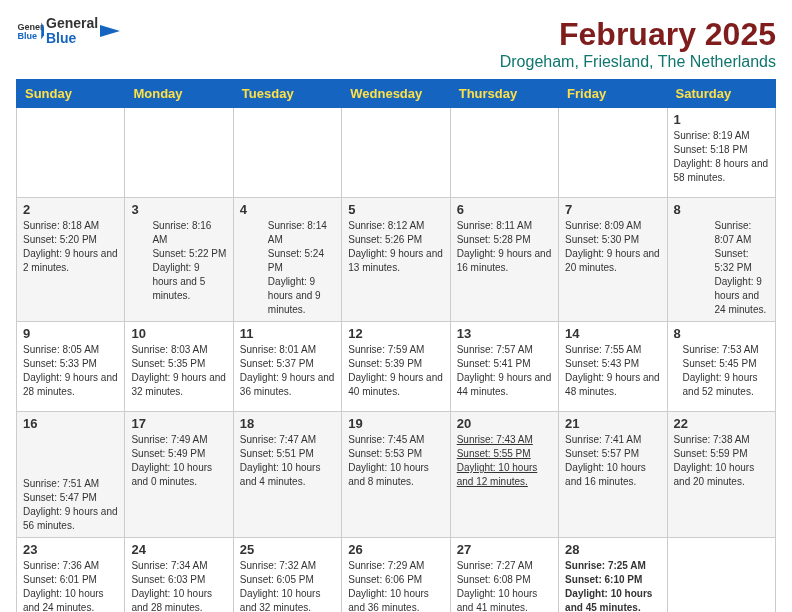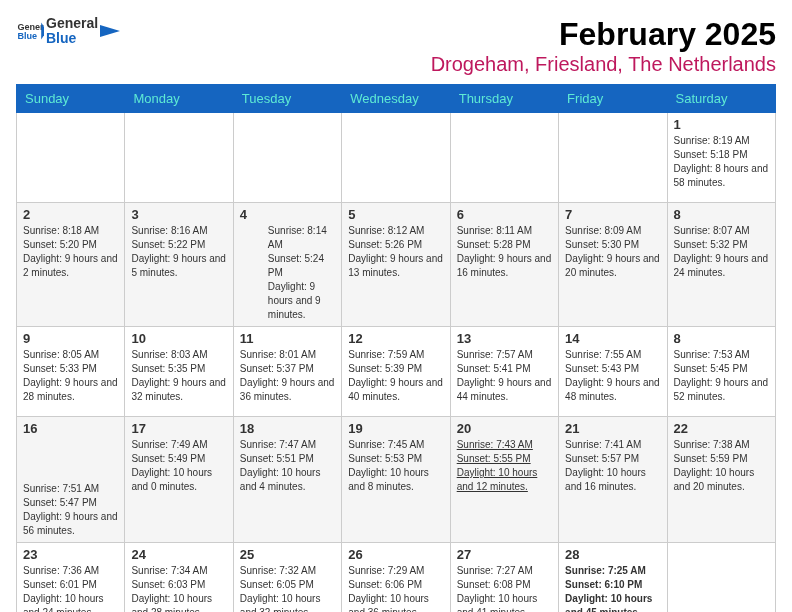--- a/index.html
+++ b/index.html
@@ -24,37 +24,37 @@
     .logo-icon {
       width: 28px;
       height: 28px;
     }
     .title-block {
       text-align: right;
     }
     .month-year {
       font-size: 32px;
       font-weight: bold;
-      color: #000000;
+      color: #7f1d1d;
     }
     .location {
-      font-size: 20px;
-      color: #be185d;
+      font-size: 16px;
+      color: #0f766e;
       text-align: right;
     }
     .calendar {
       width: 100%;
       border-collapse: collapse;
       border: 1px solid #ccc;
     }
     .calendar th {
       background-color: #1565c0;
-      color: #5eead4;
+      color: #fde047;
       font-size: 13px;
-      font-weight: normal;
+      font-weight: bold;
       padding: 6px 8px;
       text-align: left;
       border: 1px solid #1565c0;
     }
     .calendar td {
       vertical-align: top;
       border: 1px solid #ccc;
       padding: 4px 6px;
       width: calc(100% / 7);
       font-size: 11px;
@@ -131,21 +131,21 @@
       </tr>
       <tr>
         <td>
           <span class="day-num">2</span>
           <div class="day-info" style="white-space: pre-line;">Sunrise: 8:18 AM
 Sunset: 5:20 PM
 Daylight: 9 hours and 2 minutes.</div>
         </td>
         <td>
           <span class="day-num">3</span>
-          <div class="day-info" style="white-space: pre-line;">Sunrise: 8:16 AM
+          <div class="day-info" style="white-space: pre-line; margin-left: 21px;">Sunrise: 8:16 AM
 Sunset: 5:22 PM
 Daylight: 9 hours and 5 minutes.</div>
         </td>
         <td>
           <span class="day-num">4</span>
           <div class="day-info" style="white-space: pre-line; margin-left: 28px;">Sunrise: 8:14 AM
 Sunset: 5:24 PM
 Daylight: 9 hours and 9 minutes.</div>
         </td>
         <td>
@@ -161,21 +161,21 @@
 Daylight: 9 hours and 16 minutes.</div>
         </td>
         <td>
           <span class="day-num">7</span>
           <div class="day-info" style="white-space: pre-line;">Sunrise: 8:09 AM
 Sunset: 5:30 PM
 Daylight: 9 hours and 20 minutes.</div>
         </td>
         <td>
           <span class="day-num">8</span>
-          <div class="day-info" style="white-space: pre-line;">Sunrise: 8:07 AM
+          <div class="day-info" style="white-space: pre-line; margin-left: 41px;">Sunrise: 8:07 AM
 Sunset: 5:32 PM
 Daylight: 9 hours and 24 minutes.</div>
         </td>
       </tr>
       <tr>
         <td>
           <span class="day-num">9</span>
           <div class="day-info" style="white-space: pre-line;">Sunrise: 8:05 AM
 Sunset: 5:33 PM
 Daylight: 9 hours and 28 minutes.</div>
@@ -205,21 +205,21 @@
 Daylight: 9 hours and 44 minutes.</div>
         </td>
         <td>
           <span class="day-num">14</span>
           <div class="day-info" style="white-space: pre-line;">Sunrise: 7:55 AM
 Sunset: 5:43 PM
 Daylight: 9 hours and 48 minutes.</div>
         </td>
         <td>
           <span class="day-num">8</span>
-          <div class="day-info" style="white-space: pre-line;">Sunrise: 7:53 AM
+          <div class="day-info" style="white-space: pre-line; margin-left: 9px;">Sunrise: 7:53 AM
 Sunset: 5:45 PM
 Daylight: 9 hours and 52 minutes.</div>
         </td>
       </tr>
       <tr>
         <td>
           <span class="day-num">16</span>
           <div class="day-info" style="white-space: pre-line; margin-top: 46px;">Sunrise: 7:51 AM
 Sunset: 5:47 PM
 Daylight: 9 hours and 56 minutes.</div>

